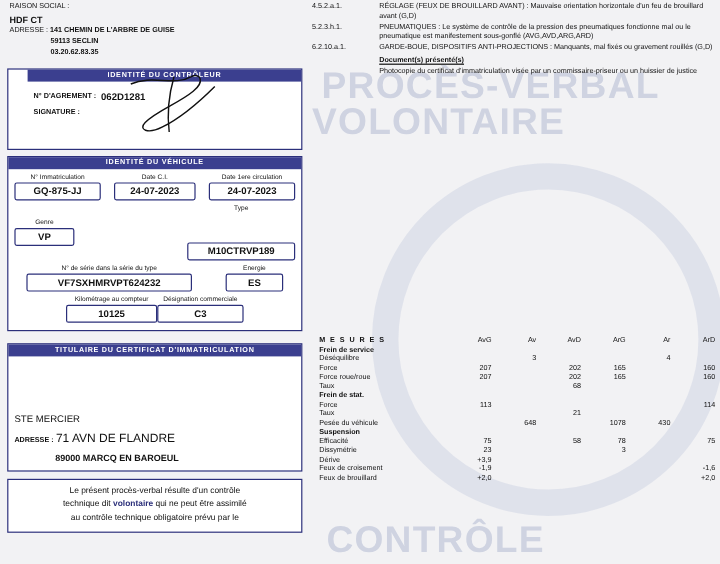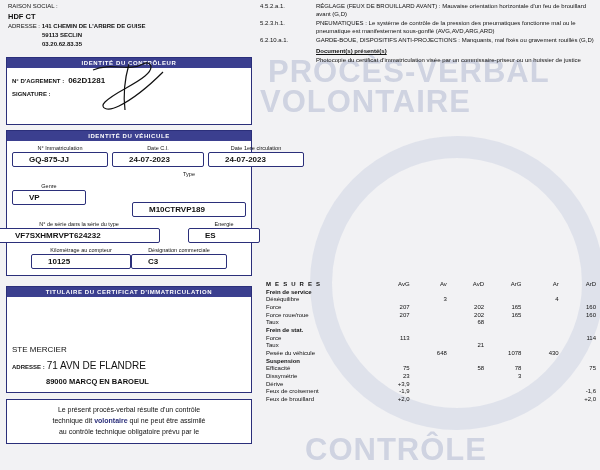--- a/index.html
+++ b/index.html
@@ -26,21 +26,21 @@
   }
   .wm-text{
     position:absolute;
     color:#c9cede;
     font-weight:bold;
     letter-spacing:1px;
     opacity:.85;
   }
   .wm1{left:10px;top:14px;font-size:31px;}
   .wm2{left:2px;top:44px;font-size:31px;}
-  .wm3{left:47px;top:392px;font-size:31px;}
+  .wm3{left:14px;top:392px;font-size:31px;}
   .wm-circle{
     position:absolute;
     left:52px;top:96px;
     width:250px;height:250px;
     border:22px solid #dde0ea;
     border-radius:50%;
     opacity:.9;
   }
   
   .left{
@@ -62,23 +62,24 @@
     background:#fff;
   }
   .sec .band{margin:0;}
   .sec-body{padding:4px 5px 6px 5px;}
   .lbl-strong{font-size:6px;font-weight:bold;}
   .val{font-size:8px;font-weight:bold;}
   .row{display:flex;align-items:center;gap:4px;}
   .cell{
     border:1px solid #2b2f7a;
     border-radius:2px;
-    padding:2px 16px;
+    padding:2px 4px;
     font-size:8px;
     font-weight:bold;
+    text-align:center;
     background:#fff;
     white-space:nowrap;
   }
   .fieldlabel{
     font-size:5.5px;
     text-align:center;
     margin-bottom:1px;
   }
   .fld{display:flex;flex-direction:column;align-items:center;}
   .topblock{padding:2px 8px 0 8px;font-size:6px;line-height:1.5;}
@@ -148,21 +149,21 @@
       <div><span class="k">RAISON SOCIAL :</span></div>
       <div style="font-weight:bold;font-size:7.5px;">HDF CT</div>
       <div>
         <span class="k">ADRESSE :</span>
         <span class="k" style="font-weight:bold;">141 CHEMIN DE L'ARBRE DE GUISE</span>
       </div>
       <div class="indent" style="font-weight:bold;">59113 SECLIN</div>
       <div class="indent" style="font-weight:bold;">03.20.62.83.35</div>
     </div>
 
-    <div class="sec" style="margin-top:8px;">
+    <div class="sec" style="margin-top:8px;padding-left:16px;">
       <div class="band">IDENTITÉ DU CONTRÔLEUR</div>
       <div class="sec-body sig-area">
         <div class="row" style="margin-top:4px;">
           <span class="lbl-strong">N° D'AGREMENT :</span>
           <span class="val">062D1281</span>
         </div>
         <div class="row" style="margin-top:6px;">
           <span class="lbl-strong">SIGNATURE :</span>
         </div>
         <svg class="sig-svg" width="90" height="52" viewBox="0 0 90 52">

